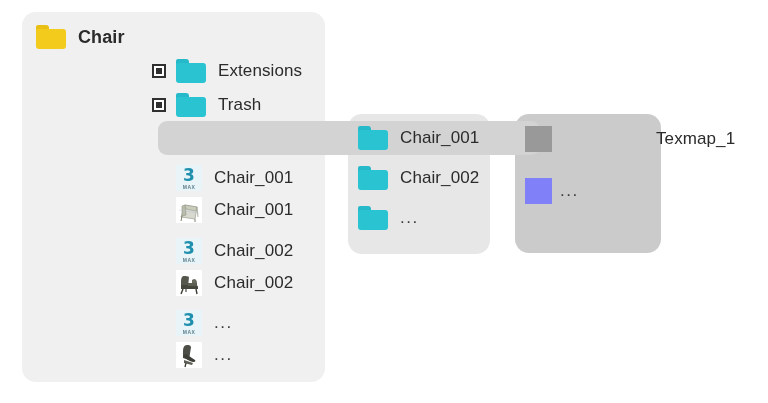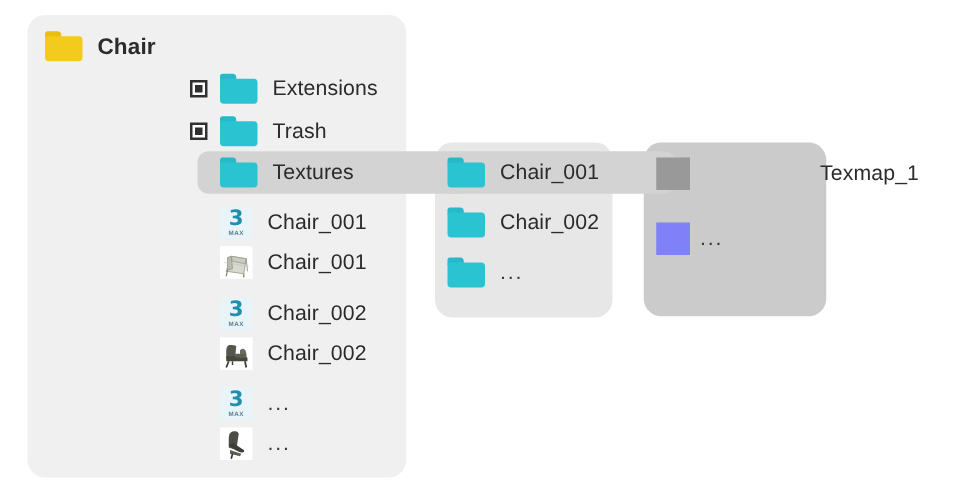--- a/index.html
+++ b/index.html
@@ -229,28 +229,20 @@
     <span class="marker"></span>
     <span class="spacer-10"></span>
     <span class="folder teal">
       <span class="tab"></span>
         <span class="body"></span>
     </span>
     <span class="spacer-12"></span>
     <span class="row-label">Trash</span>
   </div>
 
-  <div class="row" style="left:176px; top:121px;">
-    <span class="folder teal">
-      <span class="tab"></span>
-        <span class="body"></span>
-    </span>
-    <span class="spacer-12"></span>
-    <span class="row-label">Textures</span>
-  </div>
 
   <div class="row" style="left:176px; top:161px;">
     <span class="maxicon">
       <span class="three">3</span>
       <span class="max">MAX</span>
     </span>
     <span class="spacer-12"></span>
     <span class="row-label">Chair_001</span>
   </div>
 

